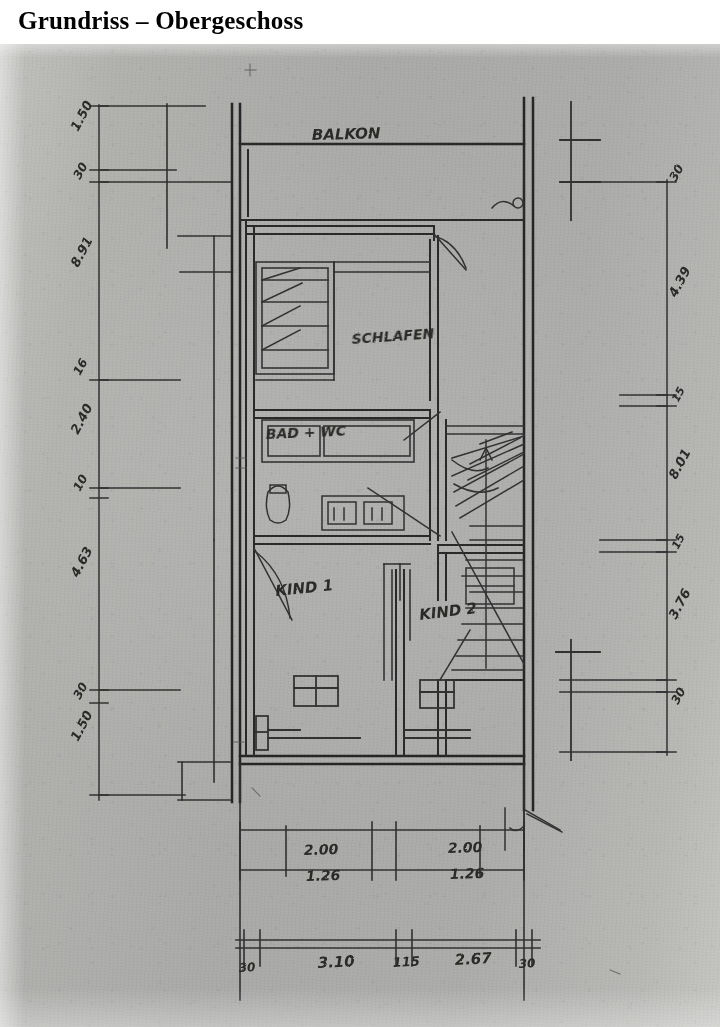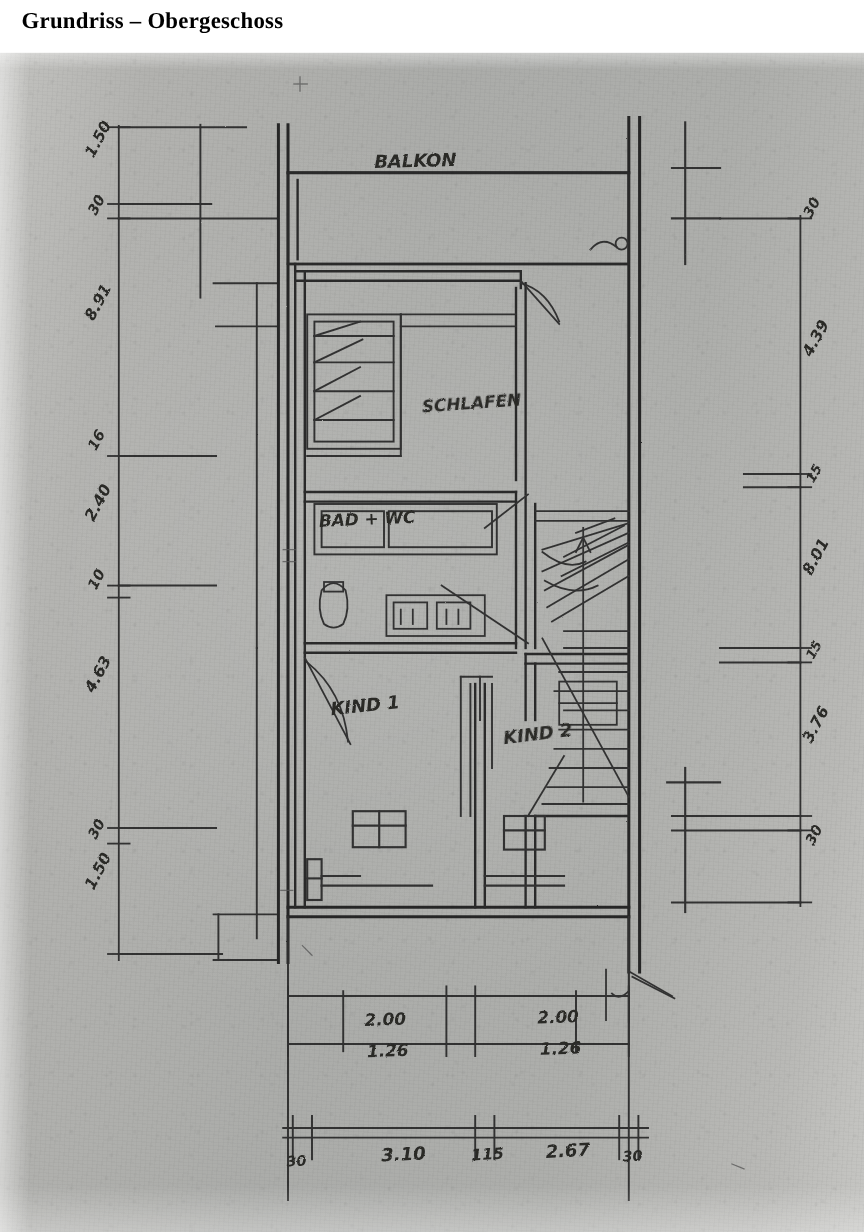--- a/index.html
+++ b/index.html
@@ -21,21 +21,21 @@
     left: 0; top: 0;
     width: 720px; height: 44px;
     background: #ffffff;
     z-index: 40;
   }
   #doc-title {
     position: absolute;
     left: 18px; top: 7px;
     font-family: "Liberation Serif", serif;
     font-weight: bold;
-    font-size: 19px;
+    font-size: 25px;
     color: #000000;
     letter-spacing: 0.2px;
     white-space: nowrap;
   }
   
   #scan {
     position: absolute;
     left: 0; top: 40px;
     width: 720px; height: 987px;
     background:

